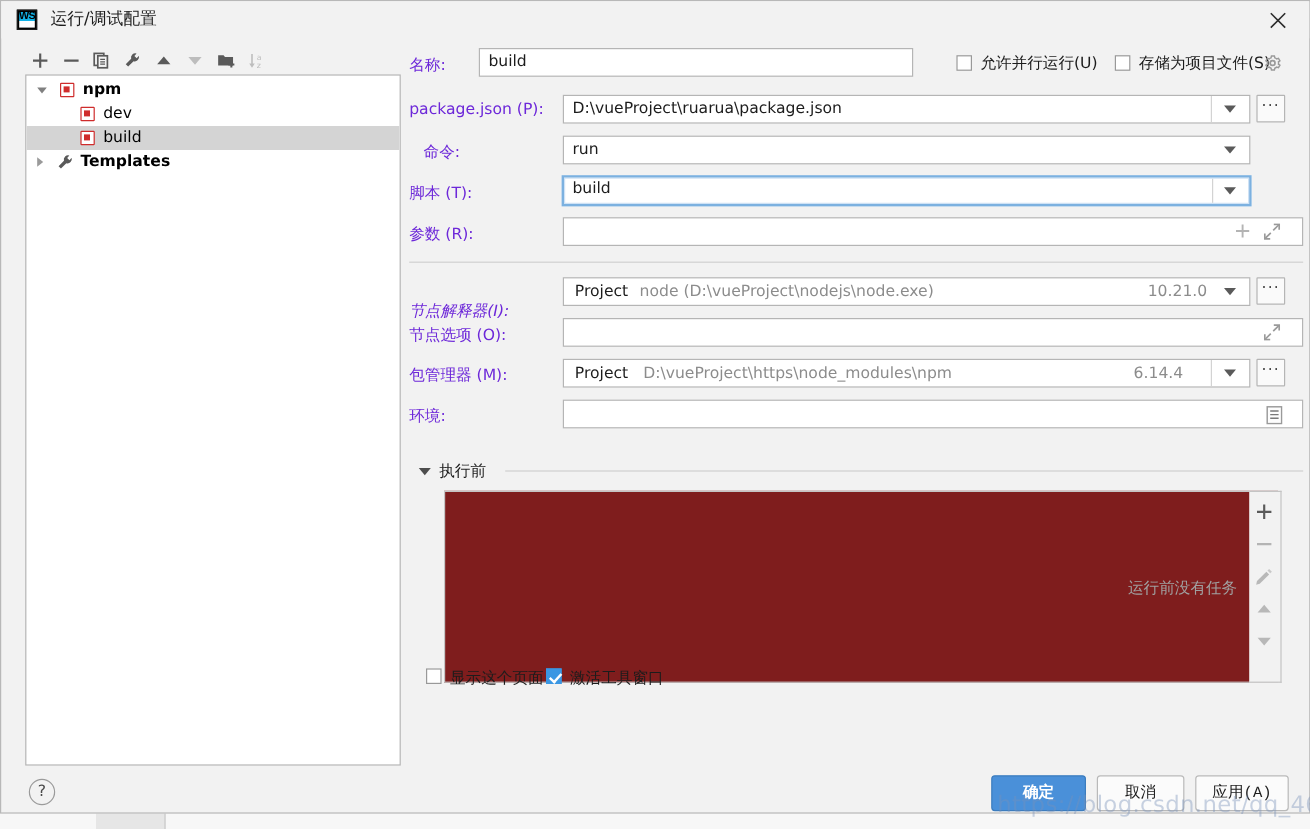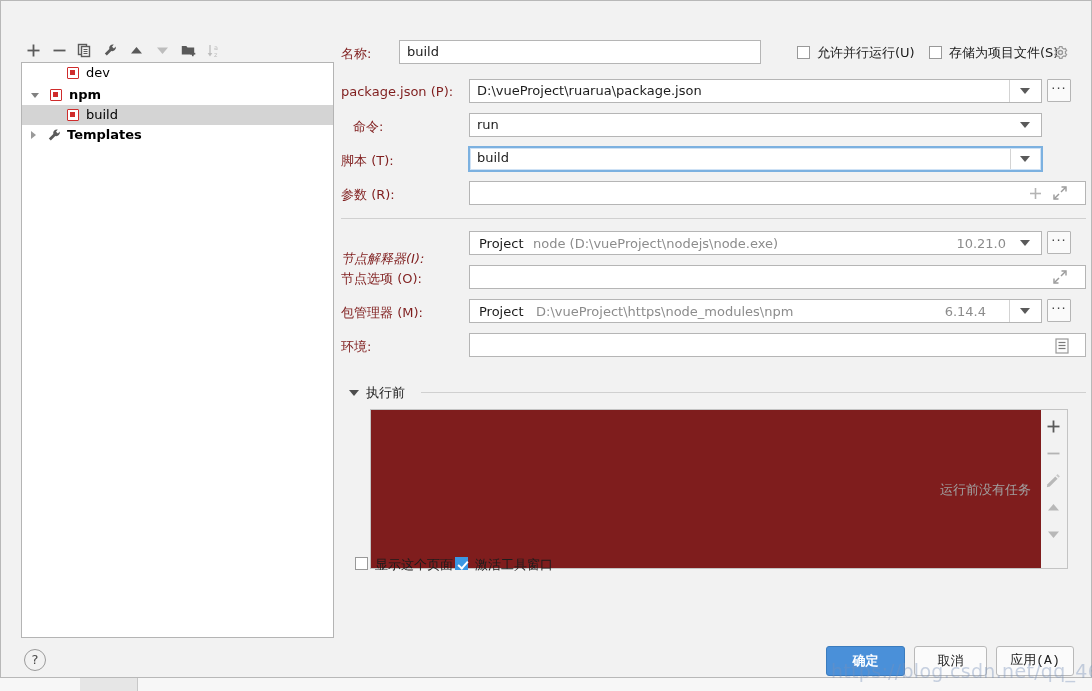--- a/index.html
+++ b/index.html
@@ -135,21 +135,21 @@
   .wrench-icon { position: absolute; top: 3px; }
   .tree-label { position: absolute; }
   .tree-label.bold { font-weight: bold; }
 
   
   .form { position: absolute; left: 340px; top: 31px; width: 745px; }
 
   .f-label {
     position: absolute;
     font-size: 13px;
-    color: #7f1d1d;
+    color: #6d28d9;
     font-family: "DejaVu Sans", sans-serif;
     white-space: nowrap;
   }
 
   .f-input {
     position: absolute;
     background: #ffffff;
     border: 1px solid #b5b5b5;
     box-sizing: border-box;
     font-size: 13px;
@@ -339,20 +339,33 @@
 <div id="root">
 
   <div class="taskbar">
     <div class="tb-cell" style="left:0;width:80px;"></div>
     <div class="tb-cell" style="left:80px;width:57px;background:#e6e6e6;"></div>
     <div class="tb-cell" style="left:137px;width:955px;border-right:none;"></div>
   </div>
 
   <div class="dialog">
 
+    <div class="titlebar">
+      <div class="app-icon">
+        <div class="ws-inner"></div>
+        <div class="ws-txt">WS</div>
+      </div>
+      <div class="title-text">运行/调试配置</div>
+      <div class="close-btn">
+        <svg width="14" height="14" viewBox="0 0 14 14">
+          <line x1="1" y1="1" x2="13" y2="13" stroke="#2b2b2b" stroke-width="1.3"></line>
+          <line x1="13" y1="1" x2="1" y2="13" stroke="#2b2b2b" stroke-width="1.3"></line>
+        </svg>
+      </div>
+    </div>
 
     <div class="left-toolbar">
       <div class="tb-icon" style="left:2px;">
         <svg width="15" height="15" viewBox="0 0 15 15">
           <line x1="7.5" y1="1.5" x2="7.5" y2="13.5" stroke="#5a5a5a" stroke-width="1.8"></line>
           <line x1="1.5" y1="7.5" x2="13.5" y2="7.5" stroke="#5a5a5a" stroke-width="1.8"></line>
         </svg>
       </div>
       <div class="tb-icon" style="left:28px;">
         <svg width="15" height="15" viewBox="0 0 15 15">
@@ -395,29 +408,29 @@
           <line x1="3" y1="2" x2="3" y2="12" stroke="#bdbdbd" stroke-width="1.3"></line>
           <polygon points="3,13.5 0.7,10 5.3,10" fill="#bdbdbd"></polygon>
           <text x="7" y="7" font-size="6.5" fill="#bdbdbd" font-family="DejaVu Sans">a</text>
           <text x="7" y="13.5" font-size="6.5" fill="#bdbdbd" font-family="DejaVu Sans">z</text>
         </svg>
       </div>
     </div>
 
     <div class="tree-panel">
 
-      <div class="tree-row">
-        <div class="npm-icon" style="left:45px;"></div>
-        <div class="tree-label" style="left:64px;">dev</div>
-      </div>
-
       <div class="tree-row" style="margin-top:2px;">
         <div class="tw-down" style="left:9px;"></div>
         <div class="npm-icon" style="left:28px;"></div>
         <div class="tree-label bold" style="left:47px;">npm</div>
+      </div>
+
+      <div class="tree-row">
+        <div class="npm-icon" style="left:45px;"></div>
+        <div class="tree-label" style="left:64px;">dev</div>
       </div>
 
       <div class="tree-row selected">
         <div class="npm-icon" style="left:45px;"></div>
         <div class="tree-label" style="left:64px;">build</div>
       </div>
 
       <div class="tree-row">
         <div class="tw-right" style="left:9px;"></div>
         <div class="wrench-icon" style="left:25px;">

